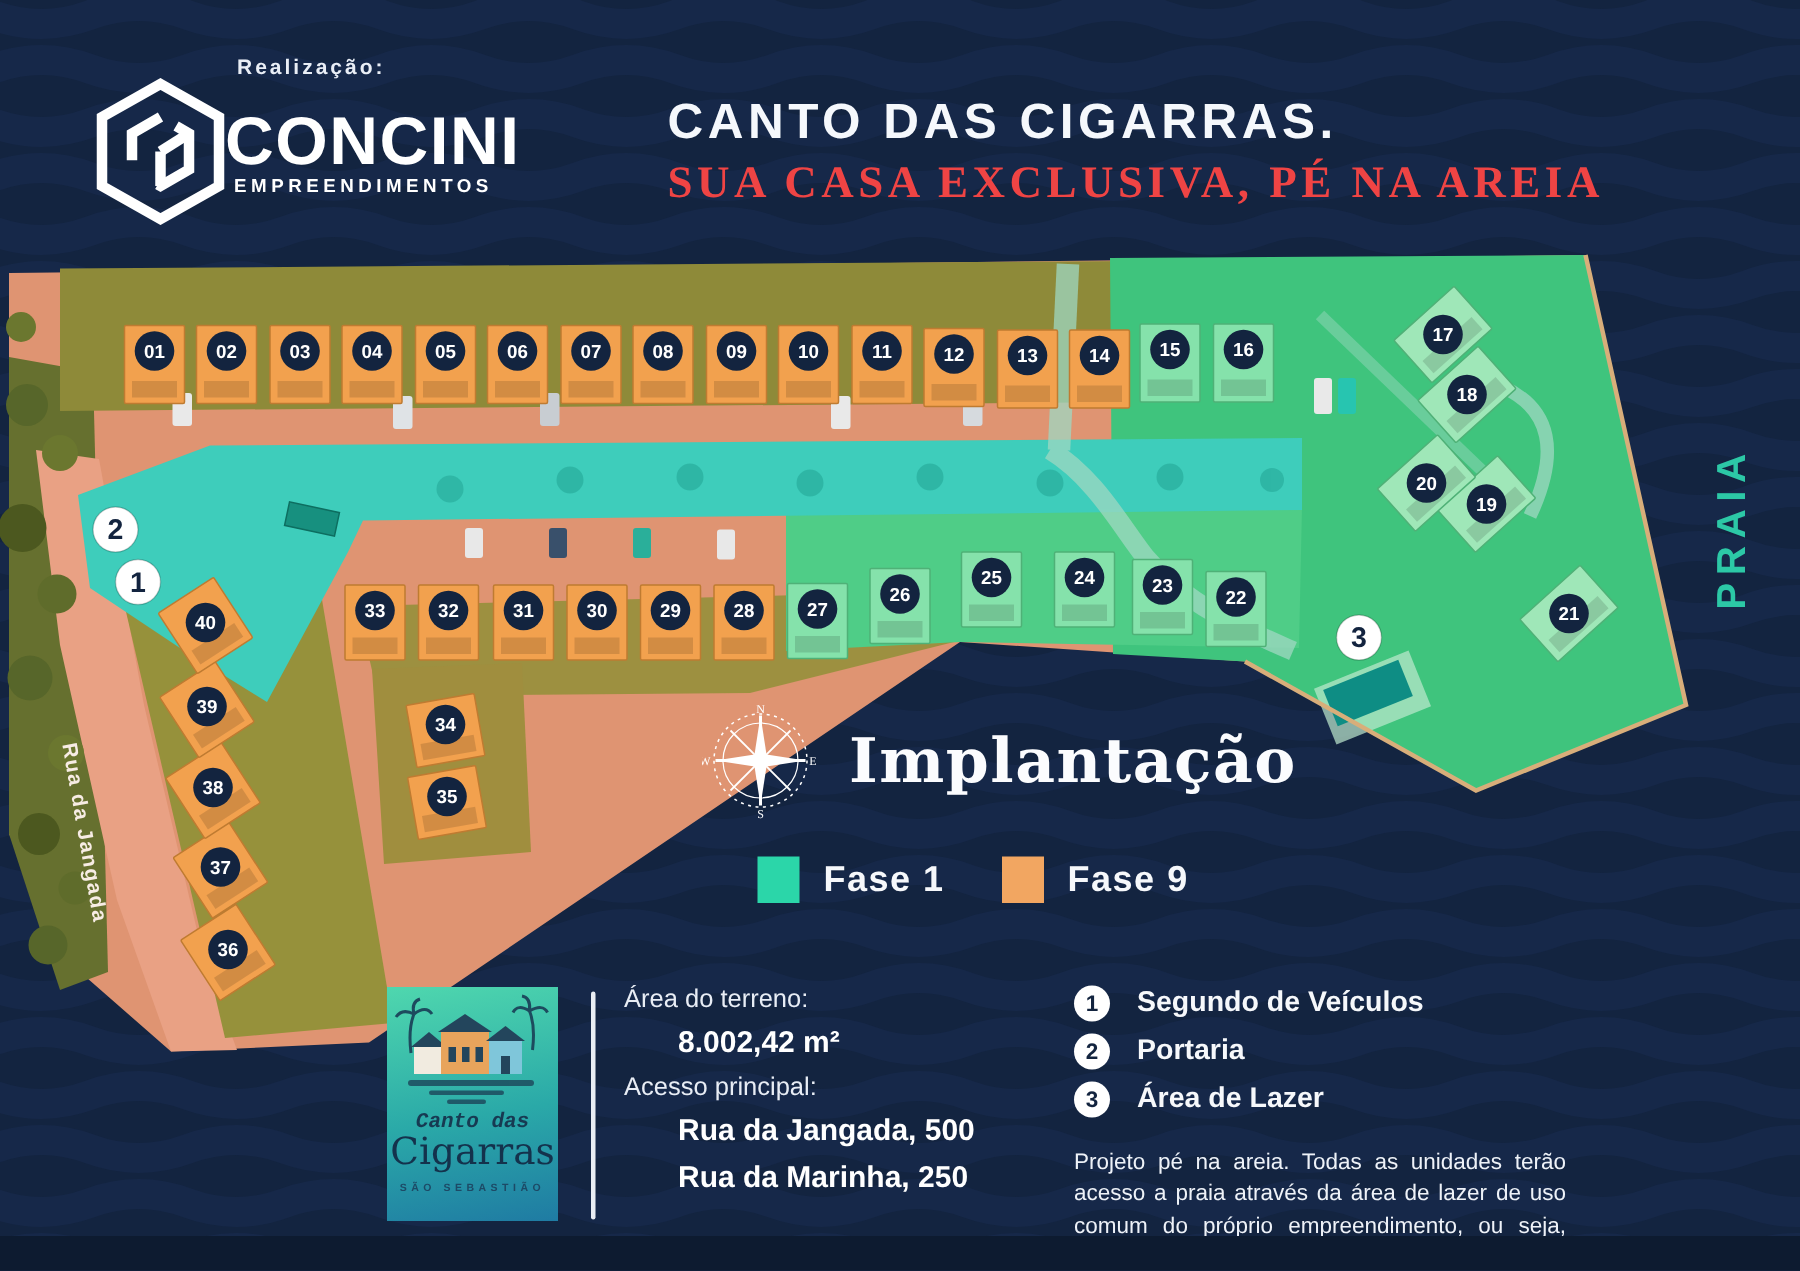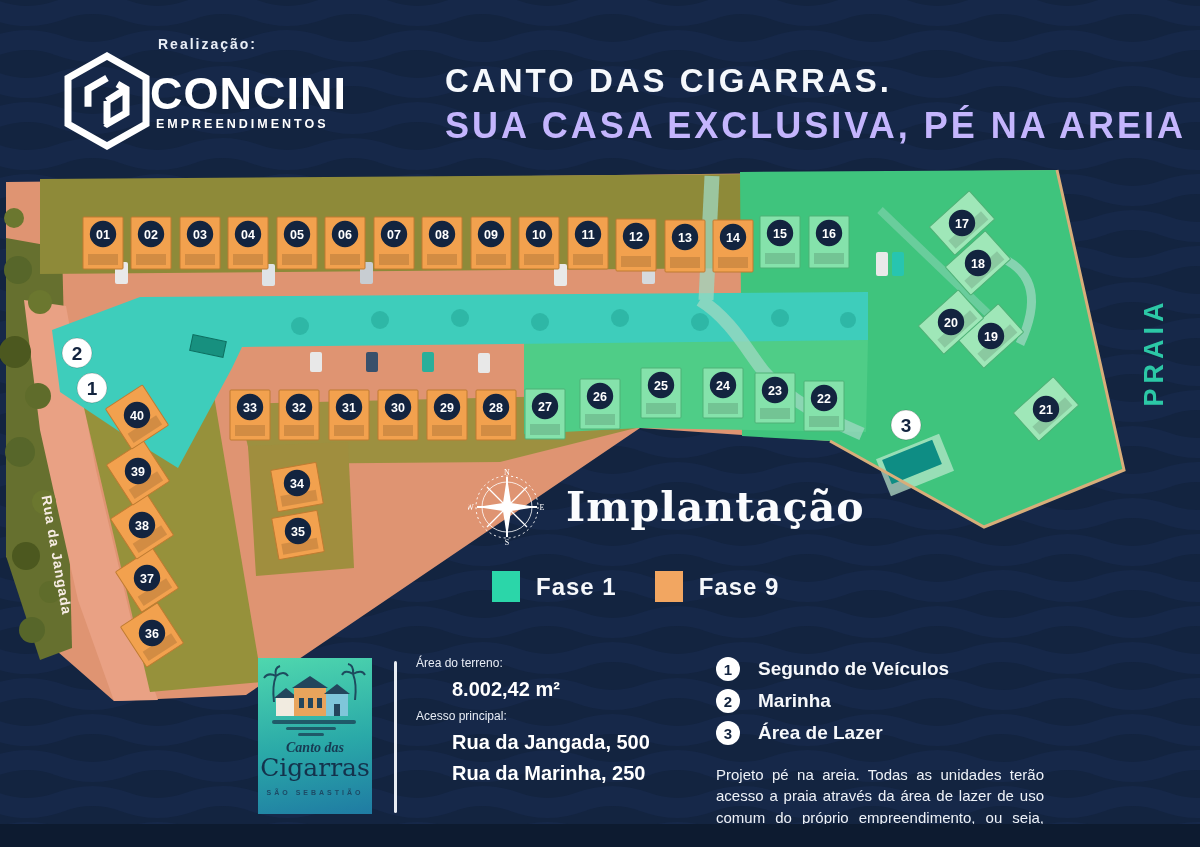--- a/index.html
+++ b/index.html
@@ -9,46 +9,46 @@
   
   .realization{position:absolute;left:158px;top:36px;z-index:3;color:#e9eef6;font-size:14px;
                font-weight:700;letter-spacing:2px;}
   .brand-logo{position:absolute;left:62px;top:52px;z-index:3;}
   .brand-name{position:absolute;left:150px;top:68px;z-index:3;color:#ffffff;font-size:45px;
               font-weight:700;letter-spacing:1px;}
   .brand-sub{position:absolute;left:156px;top:117px;z-index:3;color:#ffffff;font-size:12.5px;
              font-weight:700;letter-spacing:3px;}
   .title1{position:absolute;left:445px;top:62px;z-index:3;color:#f5f8fc;font-size:33px;
           font-weight:700;letter-spacing:3px;}
-  .title2{position:absolute;left:445px;top:105px;z-index:3;color:#c4b5fd;font-size:36px;
-          font-weight:700;letter-spacing:3px;}
+  .title2{position:absolute;left:445px;top:105px;z-index:3;color:#ef4444;font-size:30px;
+          font-weight:700;letter-spacing:3px;font-family:Liberation Serif, serif;}
   
   #map{position:absolute;inset:0;z-index:1;}
   
   .plan-row{position:absolute;left:468px;top:468px;z-index:2;display:flex;align-items:center;}
   .plan-title{color:#fbfcfe;font-family:"DejaVu Serif","Liberation Serif",serif;font-size:41px;
               font-weight:700;margin-left:20px;letter-spacing:1px;}
   
-  .legend{position:absolute;left:492px;top:571px;z-index:2;display:flex;align-items:flex-end;gap:38px;}
+  .legend{position:absolute;left:505px;top:571px;z-index:2;display:flex;align-items:flex-end;gap:38px;}
   .legend-item{display:flex;align-items:center;gap:16px;}
   .swatch{width:28px;height:31px;}
   .legend-label{color:#f6f8fb;font-size:24px;font-weight:700;letter-spacing:1px;}
   
   .logo-card{position:absolute;left:258px;top:658px;z-index:2;width:114px;height:156px;
              background:linear-gradient(170deg,#4fd7ae 0%,#2aa9a8 55%,#1f7ba3 100%);
              display:flex;flex-direction:column;align-items:center;}
-  .logo-script{font-family:Liberation Serif, serif;font-style:italic;
+  .logo-script{font-family:Liberation Mono, monospace;font-style:italic;
                font-size:14px;font-weight:700;color:#173a52;margin-top:-2px;}
   .logo-name{font-family:"DejaVu Serif","Liberation Serif",serif;font-size:25px;color:#14324c;
              margin-top:-3px;}
   .logo-city{font-size:7px;letter-spacing:3px;color:#1d4a66;margin-top:7px;font-weight:700;}
   .divider{position:absolute;left:394px;top:661px;z-index:2;width:3px;height:152px;
            background:#e9edf3;border-radius:2px;}
   .info{position:absolute;left:416px;top:656px;z-index:2;width:290px;}
-  .info-label{color:#e8edf5;font-size:12px;margin-bottom:8px;}
+  .info-label{color:#e8edf5;font-size:17px;margin-bottom:8px;}
   .info-value{color:#ffffff;font-size:20px;font-weight:700;margin-bottom:8px;margin-left:36px;}
   .points{position:absolute;left:716px;top:657px;z-index:2;}
   .point-item{display:flex;align-items:center;margin-bottom:8px;}
   .point-num{width:24px;height:24px;border-radius:50%;background:#ffffff;color:#13243f;
              font-size:15px;font-weight:700;display:flex;align-items:center;justify-content:center;
              margin-right:18px;}
   .point-label{color:#f6f8fb;font-size:19px;font-weight:700;}
   .note{position:absolute;left:716px;top:749px;z-index:2;width:328px;color:#eef2f8;
         font-size:15px;line-height:1.42;text-align:justify;}
 </style>
@@ -594,21 +594,21 @@
     <div class="info-value">Rua da Marinha, 250</div>
   </div>
 
   <div class="points">
     <div class="point-item">
       <span class="point-num">1</span>
       <span class="point-label">Segundo de Veículos</span>
     </div>
     <div class="point-item">
       <span class="point-num">2</span>
-      <span class="point-label">Marinha</span>
+      <span class="point-label">Portaria</span>
     </div>
     <div class="point-item">
       <span class="point-num">3</span>
       <span class="point-label">Área de Lazer</span>
     </div>
   </div>
 
   <p class="note">Projeto pé na areia. Todas as unidades terão acesso a praia através da área de lazer de uso comum do próprio empreendimento, ou seja, sem precisar sair do condomínio.</p>
 
 </div>

